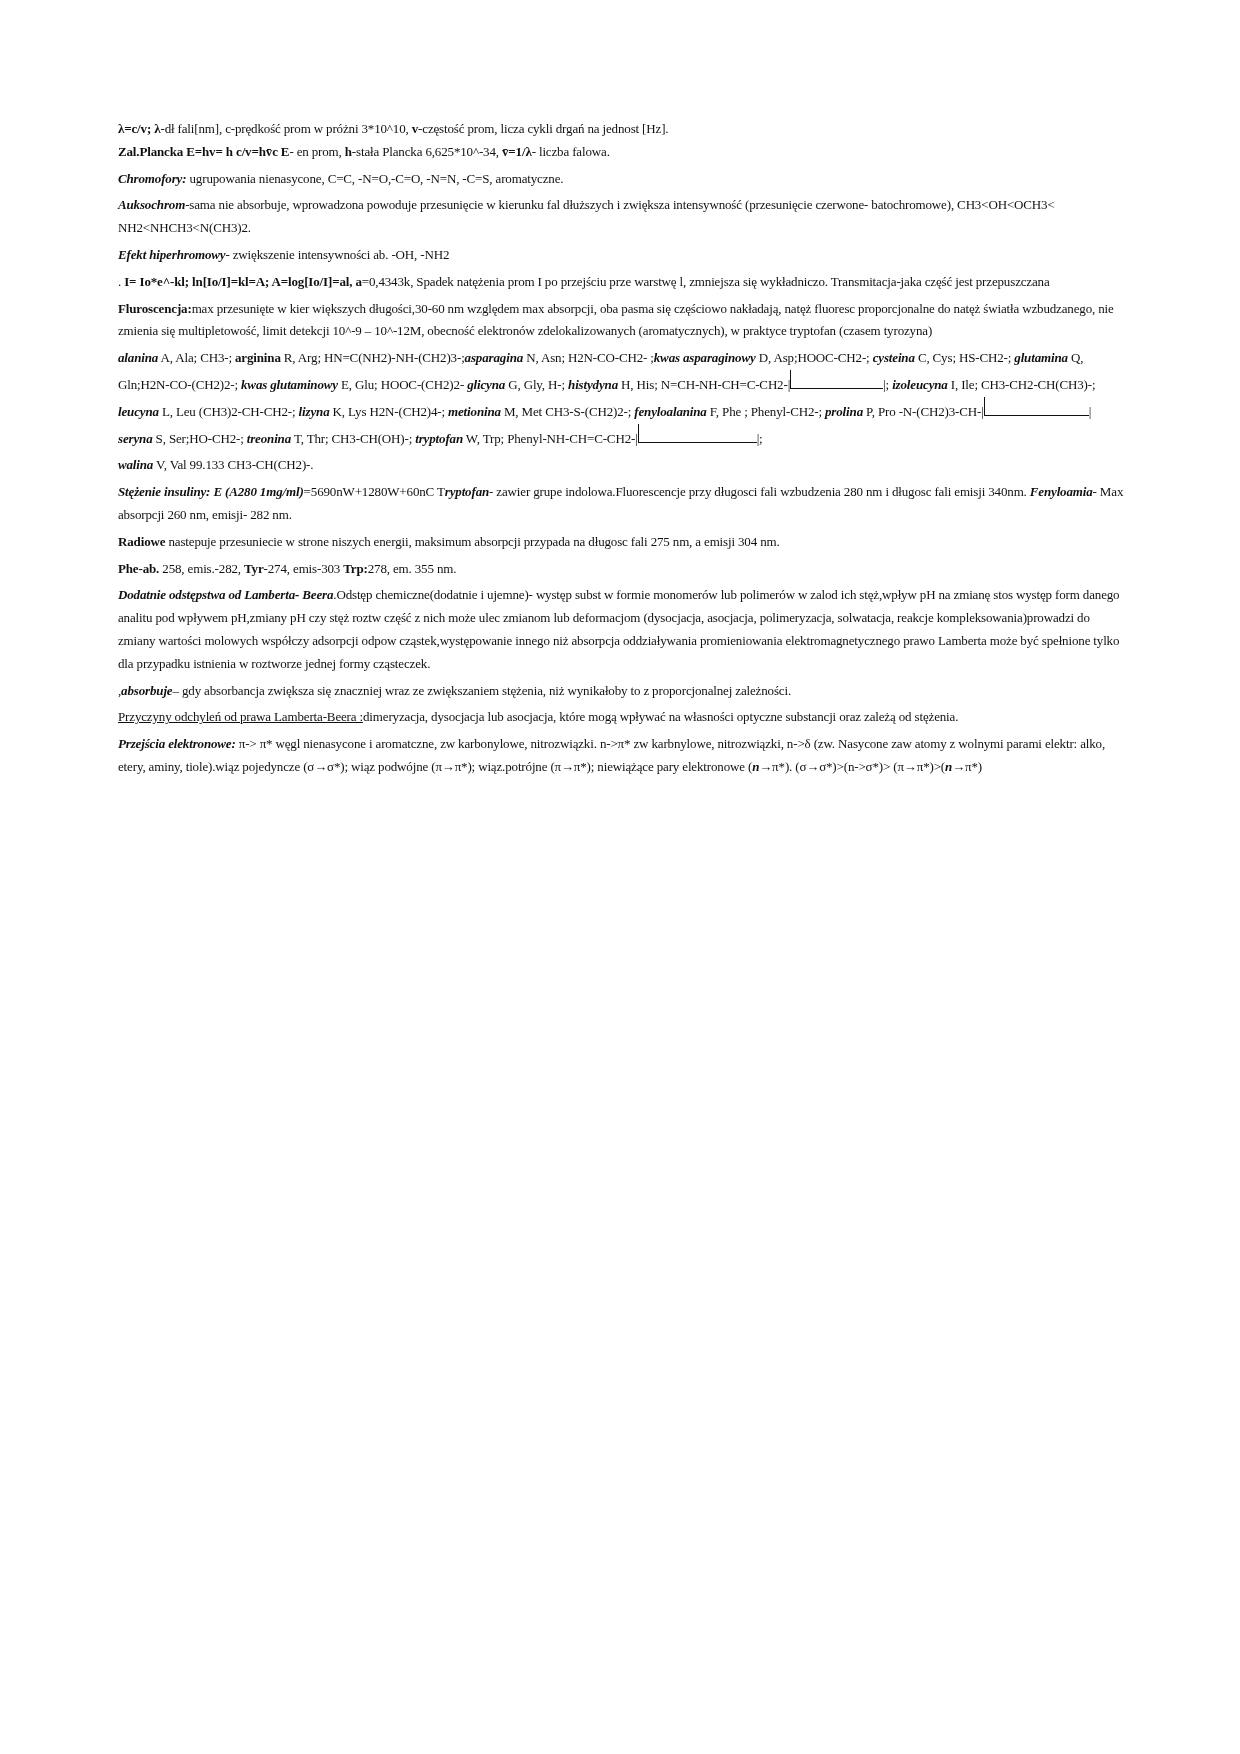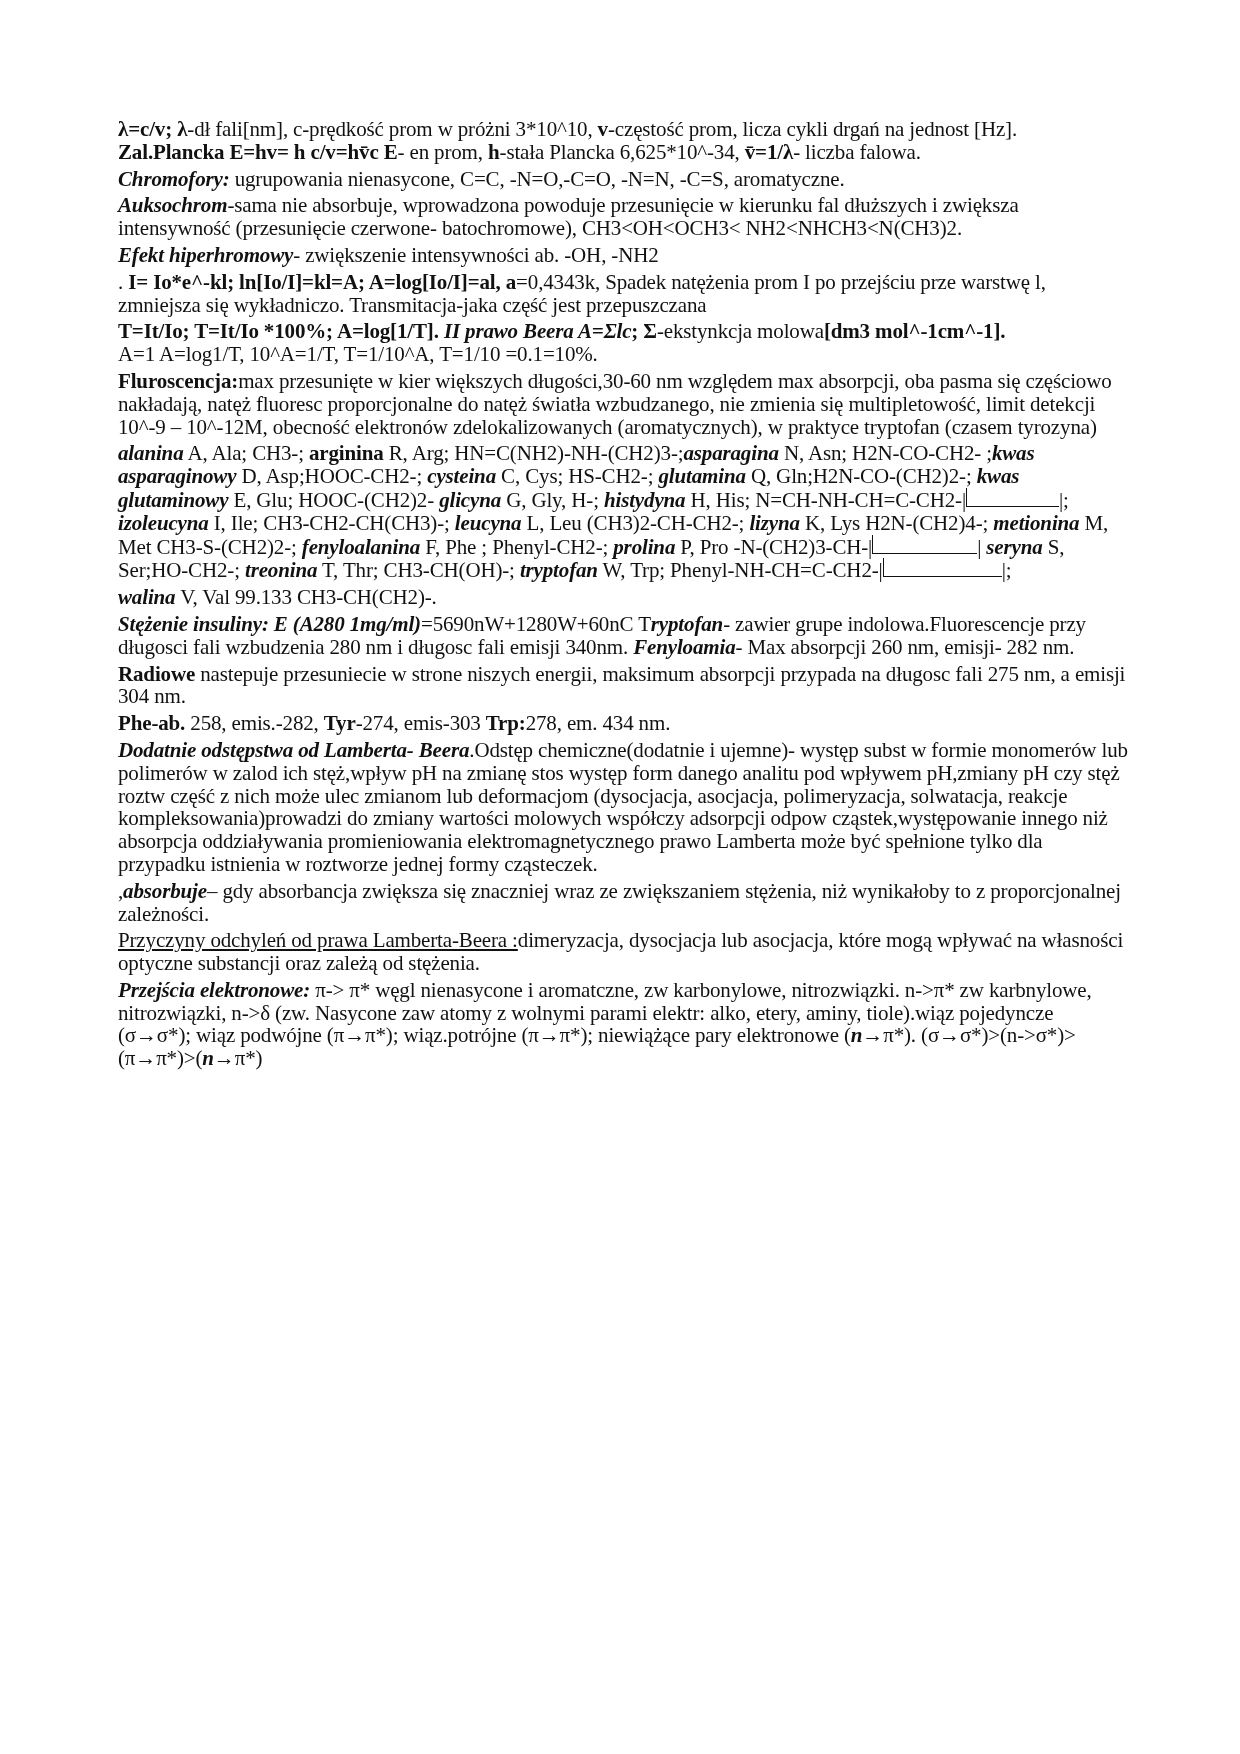--- a/index.html
+++ b/index.html
@@ -3,44 +3,43 @@
 <meta charset="utf-8">
 <style>
   html, body { margin: 0; padding: 0; background: #ffffff; }
   body { width: 1240px; height: 1754px; position: relative; overflow: hidden; }
   .page {
     position: absolute;
     left: 118px;
     top: 118px;
     width: 1010px;
     font-family: "Liberation Serif", "DejaVu Serif", serif;
-    font-size: 21px;
+    font-size: 13px;
     line-height: 22.8px;
     color: #111111;
     letter-spacing: -0.15px;
   }
   .para { margin: 0 0 4px 0; }
   .b { font-weight: bold; }
   .bi { font-weight: bold; font-style: italic; }
   .u { text-decoration: underline; }
   .blank { display: inline-block; border-bottom: 1px solid #111; height: 18px; vertical-align: baseline; border-left: 1px solid #111; }
 </style>
 </head>
 <body>
 
 <div class="page" id="page">
     <p class="para"><span class="b">λ=c/v; λ</span><span>-dł fali[nm], c-prędkość prom w próżni 3*10^10, </span><span class="b">v</span><span>-częstość prom, licza cykli drgań na jednost [Hz].</span><br><span class="b">Zal.Plancka E=hv= h c/v=hv̄c E</span><span>- en prom, </span><span class="b">h</span><span>-stała Plancka 6,625*10^-34, </span><span class="b">v̄=1/λ</span><span>- liczba falowa.</span></p>
     <p class="para"><span class="bi">Chromofory:</span><span> ugrupowania nienasycone, C=C, -N=O,-C=O, -N=N, -C=S, aromatyczne.</span></p>
     <p class="para"><span class="bi">Auksochrom</span><span>-sama nie absorbuje, wprowadzona powoduje przesunięcie w kierunku fal dłuższych i zwiększa intensywność (przesunięcie czerwone- batochromowe), CH3&lt;OH&lt;OCH3&lt; NH2&lt;NHCH3&lt;N(CH3)2.</span></p>
     <p class="para"><span class="bi">Efekt hiperhromowy</span><span>- zwiększenie intensywności ab. -OH, -NH2</span></p>
     <p class="para"><span>. </span><span class="b">I= Io*e^-kl; ln[Io/I]=kl=A; A=log[Io/I]=al, a</span><span>=0,4343k, Spadek natężenia prom I po przejściu prze warstwę l, zmniejsza się wykładniczo. Transmitacja-jaka część jest przepuszczana</span></p>
-    <p class="para"><span class="b"> T=It/Io; T=It/Io *100%; A=log[1/T]. </span><span class="bi">II prawo Beera A=Σlc</span><span class="b">; Σ</span><span>-ekstynkcja molowa</span><span class="b">[dm3 mol^-1cm^-1].</span><br><span>A=1 A=log1/T, 10^A=1/T, T=1/10^A, T=1/10 =0.1=10%.</span></p>
     <p class="para"><span class="b">Fluroscencja:</span><span>max przesunięte w kier większych długości,30-60 nm względem max absorpcji, oba pasma się częściowo nakładają, natęż fluoresc proporcjonalne do natęż światła wzbudzanego, nie zmienia się multipletowość, limit detekcji 10^-9 – 10^-12M, obecność elektronów zdelokalizowanych (aromatycznych), w praktyce tryptofan (czasem tyrozyna)</span></p>
     <p class="para"><span class="bi">alanina</span><span> A, Ala; CH3-; </span><span class="b">arginina</span><span> R, Arg; HN=C(NH2)-NH-(CH2)3-;</span><span class="bi">asparagina</span><span> N, Asn; H2N-CO-CH2- ;</span><span class="bi">kwas asparaginowy</span><span> D, Asp;HOOC-CH2-; </span><span class="bi">cysteina</span><span> C, Cys; HS-CH2-; </span><span class="bi">glutamina</span><span> Q, Gln;H2N-CO-(CH2)2-; </span><span class="bi">kwas glutaminowy</span><span> E, Glu; HOOC-(CH2)2-  </span><span class="bi">glicyna</span><span> G, Gly, H-; </span><span class="bi">histydyna</span><span> H, His; N=CH-NH-CH=C-CH2-|</span><span class="blank" style="width: 92px;"></span><span>|; </span><span class="bi">izoleucyna</span><span> I, Ile; CH3-CH2-CH(CH3)-; </span><span class="bi">leucyna</span><span> L, Leu (CH3)2-CH-CH2-; </span><span class="bi">lizyna</span><span> K, Lys  H2N-(CH2)4-; </span><span class="bi">metionina</span><span> M, Met CH3-S-(CH2)2-; </span><span class="bi">fenyloalanina</span><span> F, Phe ; Phenyl-CH2-; </span><span class="bi">prolina</span><span> P, Pro -N-(CH2)3-CH-|</span><span class="blank" style="width: 104px;"></span><span>| </span><span class="bi">seryna</span><span> S, Ser;HO-CH2-; </span><span class="bi">treonina</span><span> T, Thr; CH3-CH(OH)-; </span><span class="bi">tryptofan</span><span> W, Trp; Phenyl-NH-CH=C-CH2-|</span><span class="blank" style="width: 118px;"></span><span>|;</span></p>
     <p class="para"><span class="bi">walina</span><span> V, Val 99.133 CH3-CH(CH2)-.</span></p>
     <p class="para"><span class="bi">Stężenie insuliny: E (A280 1mg/ml)</span><span>=5690nW+1280W+60nC T</span><span class="bi">ryptofan</span><span>- zawier grupe indolowa.Fluorescencje przy długosci fali wzbudzenia 280 nm i długosc fali emisji 340nm. </span><span class="bi">Fenyloamia</span><span>- Max absorpcji 260 nm, emisji- 282 nm.</span></p>
     <p class="para"><span class="b">Radiowe</span><span> nastepuje przesuniecie w strone niszych energii, maksimum absorpcji przypada na długosc fali 275 nm, a emisji 304 nm.</span></p>
-    <p class="para"><span class="b"> Phe-ab.</span><span> 258, emis.-282, </span><span class="b">Tyr</span><span>-274, emis-303 </span><span class="b">Trp:</span><span>278, em. 434 nm.</span></p>
+    <p class="para"><span class="b"> Phe-ab.</span><span> 258, emis.-282, </span><span class="b">Tyr</span><span>-274, emis-303 </span><span class="b">Trp:</span><span>278, em. 355 nm.</span></p>
     <p class="para"><span class="bi">Dodatnie odstępstwa od Lamberta- Beera</span><span>.Odstęp chemiczne(dodatnie i ujemne)- występ subst w formie monomerów lub polimerów w zalod ich stęż,wpływ pH na zmianę stos występ form danego analitu pod wpływem pH,zmiany pH czy stęż roztw część z nich może ulec zmianom lub deformacjom (dysocjacja, asocjacja, polimeryzacja, solwatacja, reakcje kompleksowania)prowadzi do zmiany wartości molowych współczy adsorpcji odpow cząstek,występowanie innego niż absorpcja oddziaływania promieniowania elektromagnetycznego prawo Lamberta może być spełnione tylko dla przypadku istnienia w roztworze jednej formy cząsteczek.</span></p>
     <p class="para"><span>,</span><span class="bi">absorbuje</span><span>– gdy absorbancja zwiększa się znaczniej wraz ze zwiększaniem stężenia, niż wynikałoby to z proporcjonalnej zależności.</span></p>
     <p class="para"><span class="u">Przyczyny odchyleń od prawa Lamberta-Beera :</span><span>dimeryzacja, dysocjacja lub asocjacja, które mogą wpływać na własności optyczne substancji oraz zależą od stężenia.</span></p>
     <p class="para"><span class="bi"> Przejścia elektronowe:</span><span> π-&gt; π* węgl nienasycone i aromatczne, zw karbonylowe, nitrozwiązki. n-&gt;π*  zw karbnylowe, nitrozwiązki, n-&gt;δ (zw. Nasycone zaw atomy z wolnymi parami elektr: alko, etery, aminy, tiole).wiąz pojedyncze (σ→σ*); wiąz podwójne (π→π*); wiąz.potrójne (π→π*); niewiążące pary elektronowe (</span><span class="bi">n</span><span>→π*). (σ→σ*)&gt;(n-&gt;σ*)&gt; (π→π*)&gt;(</span><span class="bi">n</span><span>→π*)</span></p>
   </div>
 
 </body></html>

